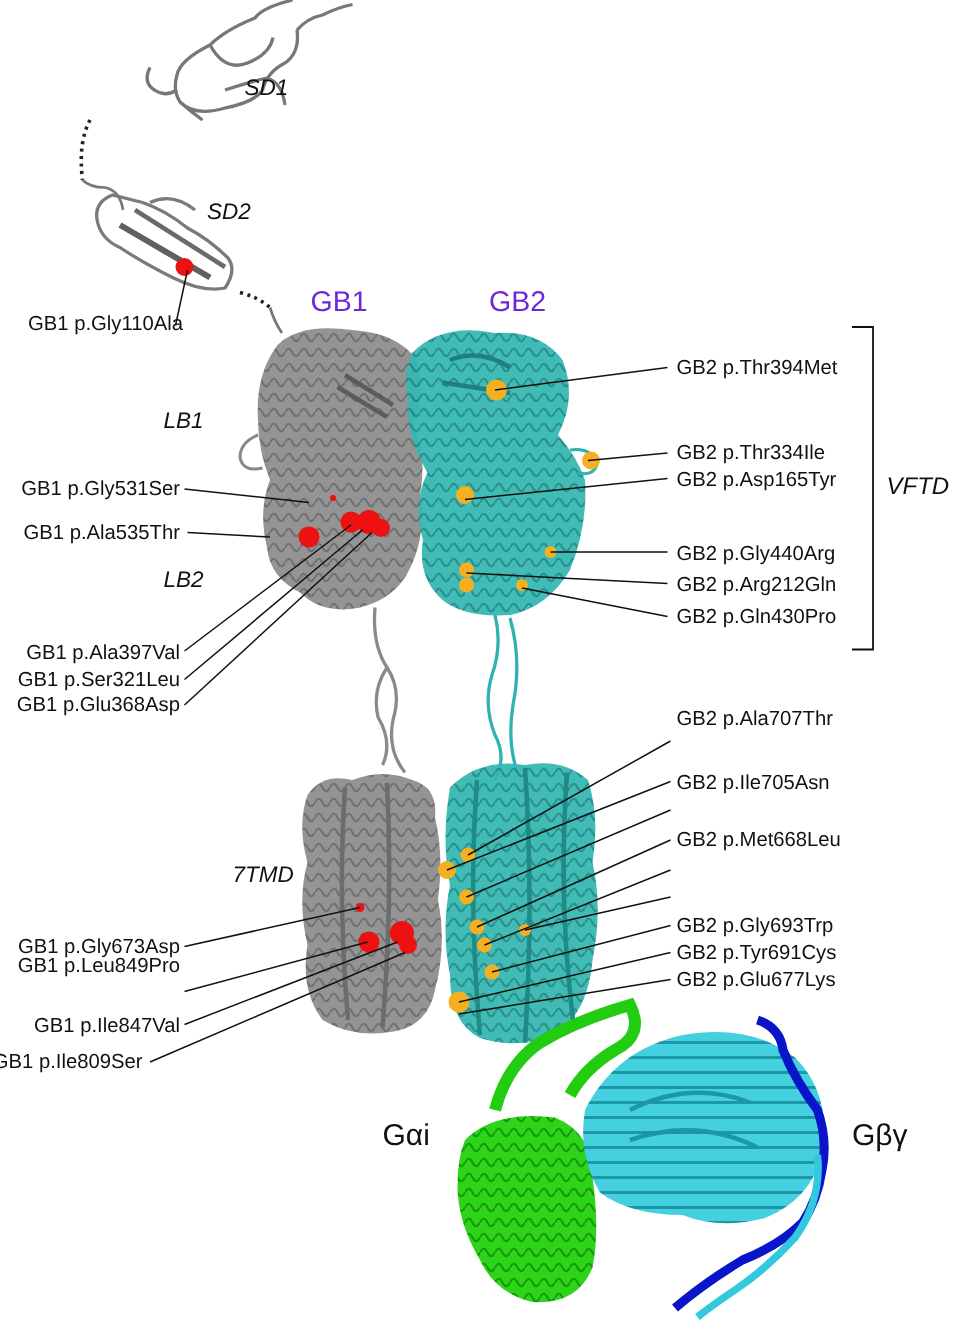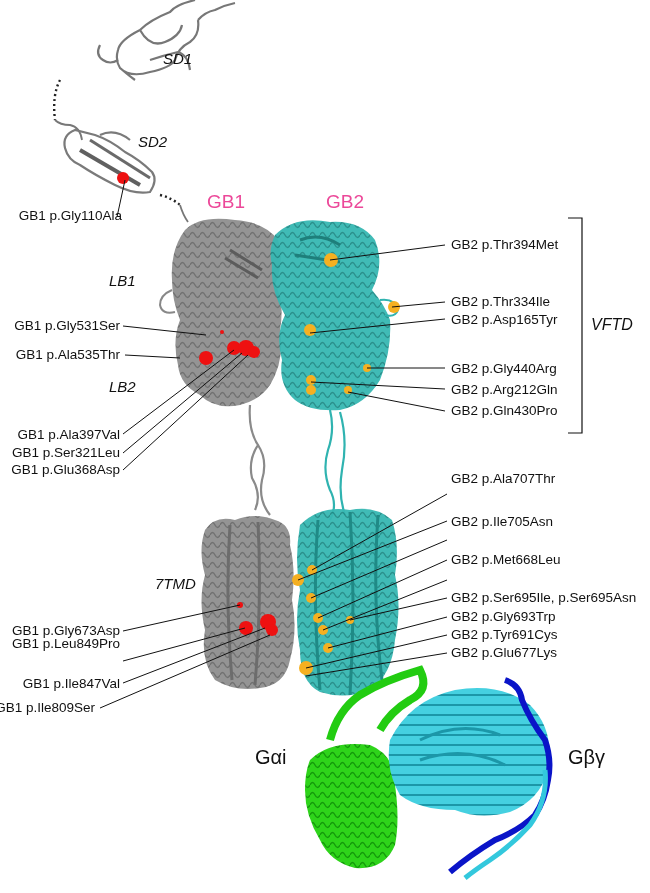--- a/index.html
+++ b/index.html
@@ -2,21 +2,21 @@
 <html><head>
 <meta charset="utf-8">
 <style>
   html, body { margin: 0; padding: 0; background: #ffffff; }
   body { width: 650px; height: 893px; position: relative; overflow: hidden;
          font-family: "Liberation Sans", sans-serif; color: #111; }
   #figure { position: absolute; left: 0; top: 0; width: 650px; height: 893px; }
   .lbl { position: absolute; font-size: 13.5px; white-space: nowrap; line-height: 15px; color: #111; }
   .lbl.right { }
   .dom { position: absolute; font-size: 15px; font-style: italic; color: #111; text-align: center; }
-  .chain { position: absolute; font-size: 19px; color: #ec4899; }
+  .chain { position: absolute; font-size: 19px; color: #6d28d9; }
   .gp { position: absolute; font-size: 20px; color: #111; }
 </style>
 </head>
 <body>
 
 <div id="figure">
 
   <svg width="650" height="893" viewBox="0 0 650 893" style="position:absolute;left:0;top:0">
     <defs>
       <pattern id="gbp" width="10" height="10" patternUnits="userSpaceOnUse">
@@ -191,18 +191,17 @@
   <div class="lbl" style="left:451px;top:237px">GB2 p.Thr394Met</div>
   <div class="lbl" style="left:451px;top:294px">GB2 p.Thr334Ile</div>
   <div class="lbl" style="left:451px;top:312px">GB2 p.Asp165Tyr</div>
   <div class="lbl" style="left:451px;top:361px">GB2 p.Gly440Arg</div>
   <div class="lbl" style="left:451px;top:382px">GB2 p.Arg212Gln</div>
   <div class="lbl" style="left:451px;top:403px">GB2 p.Gln430Pro</div>
 
   <div class="lbl" style="left:451px;top:471px">GB2 p.Ala707Thr</div>
   <div class="lbl" style="left:451px;top:514px">GB2 p.Ile705Asn</div>
   <div class="lbl" style="left:451px;top:552px">GB2 p.Met668Leu</div>
-  <div class="lbl" style="left:451px;top:590px">GB2 p.Ser695Ile, p.Ser695Asn</div>
   <div class="lbl" style="left:451px;top:609px">GB2 p.Gly693Trp</div>
   <div class="lbl" style="left:451px;top:627px">GB2 p.Tyr691Cys</div>
   <div class="lbl" style="left:451px;top:645px">GB2 p.Glu677Lys</div>
 
 </div>
 
 </body></html>

